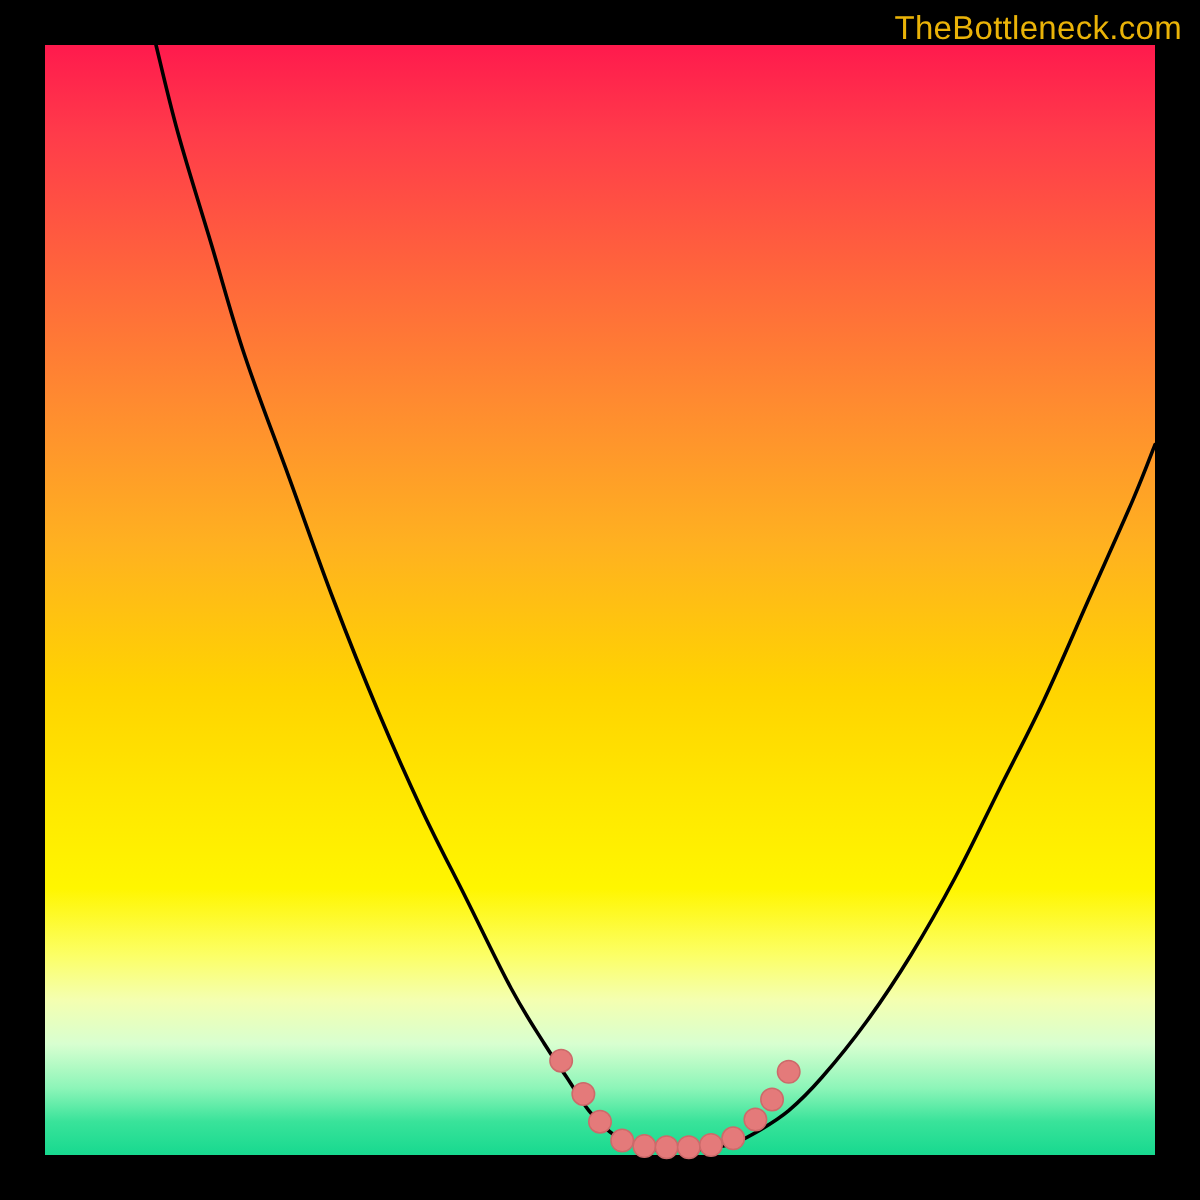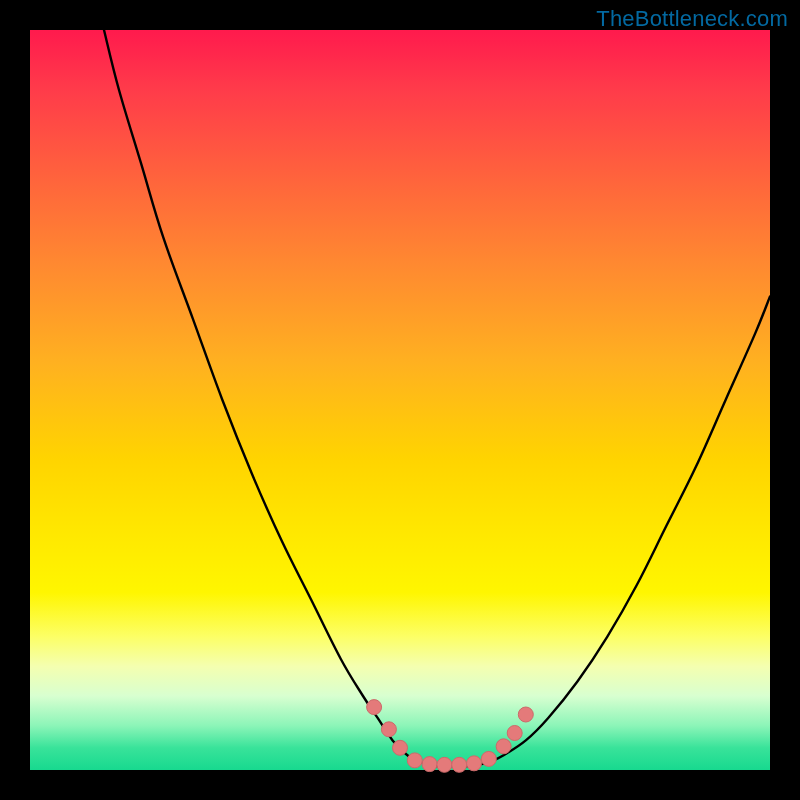--- a/index.html
+++ b/index.html
@@ -39,21 +39,21 @@
       #d8ffd0 90%,
       #8cf5b8 94%,
       #39e39a 97%,
       #17d98f 100%
     );
   }
   .watermark {
     position: absolute;
     top: 6px;
     right: 12px;
-    color: #0369a1;
+    color: #eab308;
     font-size: 22px;
     font-weight: 500;
     letter-spacing: 0.2px;
     user-select: none;
   }
   svg.curve {
     position: absolute;
     left: 0;
     top: 0;
     width: 740px;

